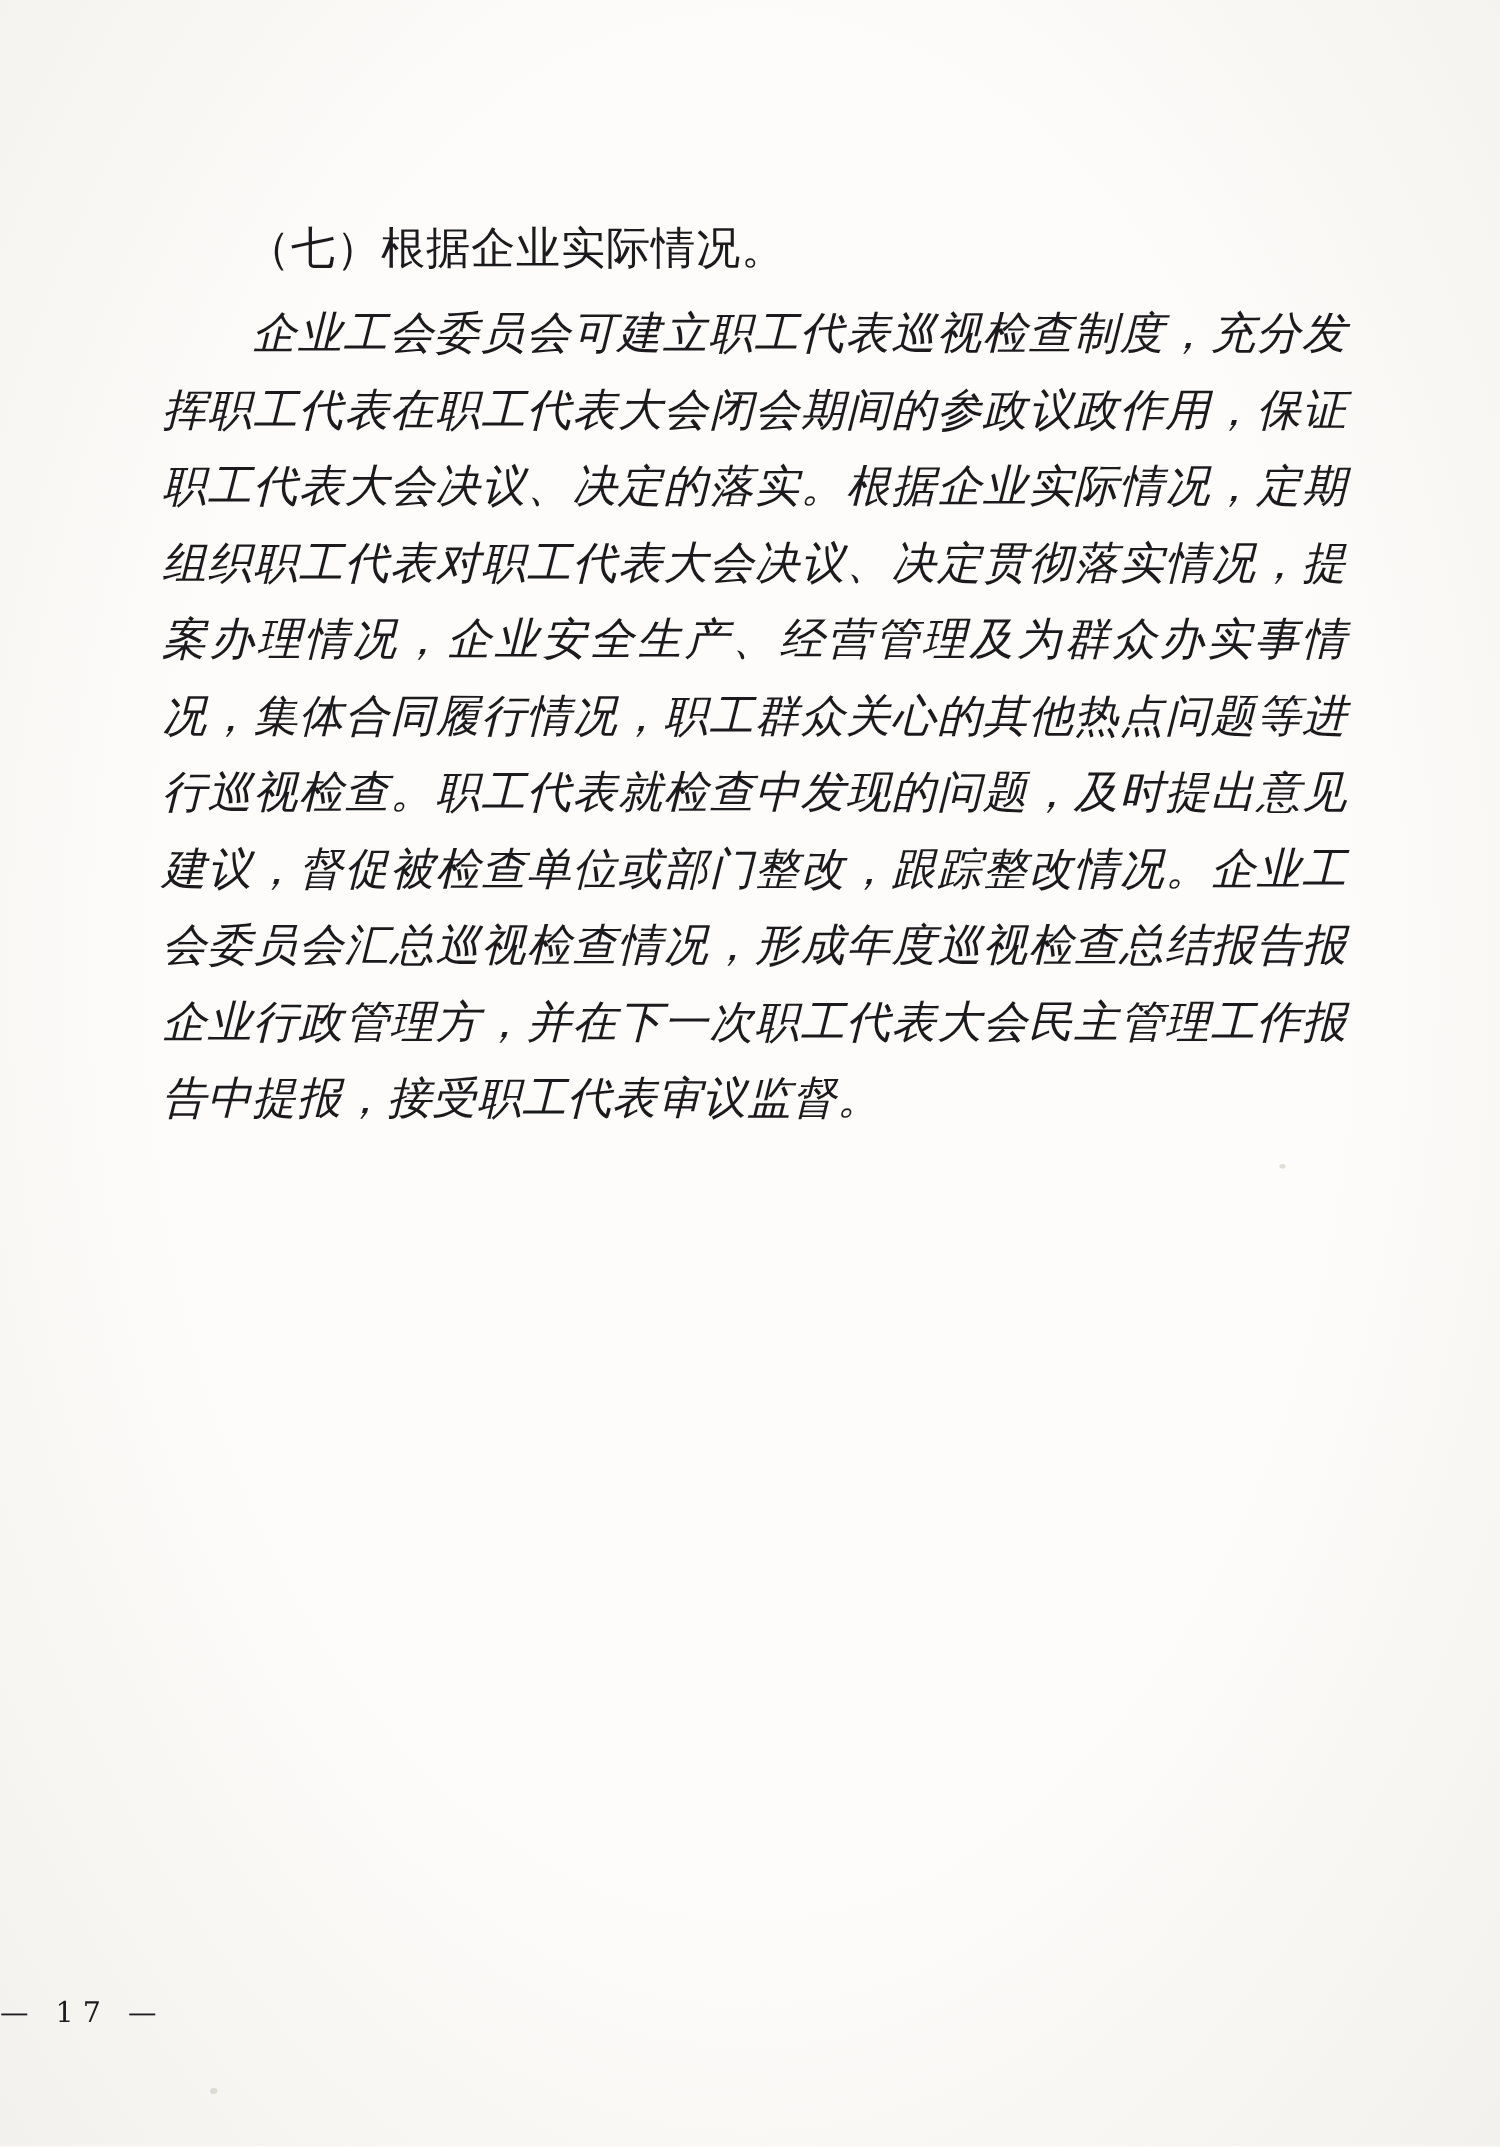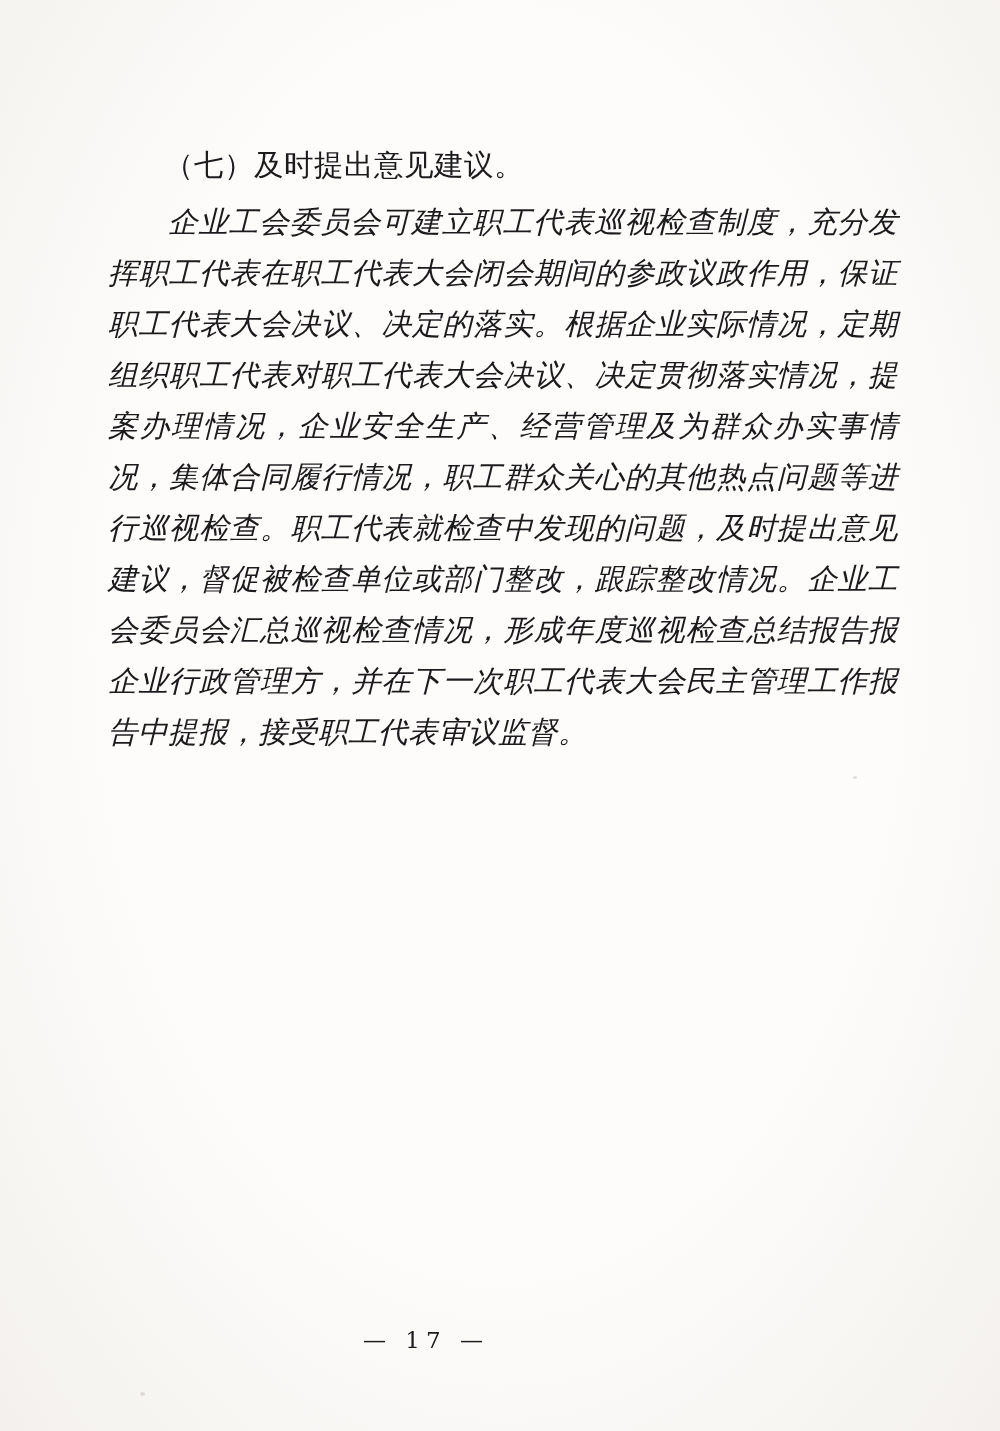--- a/index.html
+++ b/index.html
@@ -51,41 +51,41 @@
   }
   .para.body {
     text-indent: 60px;
     font-style: italic;
   }
   .footer {
     position: absolute;
     left: 0;
     right: 0;
     bottom: 78px;
-    text-align: center;
+    text-align: left;
     padding-right: 148px;
     color: #1b1b1d;
-    font-size: 23px;
+    font-size: 19px;
     letter-spacing: 6px;
     font-family: "DejaVu Serif", "Liberation Serif", serif;
   }
   .speck {
     position: absolute;
     background: #c9c4bb;
     border-radius: 50%;
     opacity: 0.55;
   }
 </style>
 </head>
 <body>
 
 <div class="page">
 
   <div class="content">
-    <p class="para heading">（七）及时提出意见建议。</p>
+    <p class="para heading">（七）根据企业实际情况。</p>
     <p class="para body">企业工会委员会可建立职工代表巡视检查制度，充分发挥职工代表在职工代表大会闭会期间的参政议政作用，保证职工代表大会决议、决定的落实。根据企业实际情况，定期组织职工代表对职工代表大会决议、决定贯彻落实情况，提案办理情况，企业安全生产、经营管理及为群众办实事情况，集体合同履行情况，职工群众关心的其他热点问题等进行巡视检查。职工代表就检查中发现的问题，及时提出意见建议，督促被检查单位或部门整改，跟踪整改情况。企业工会委员会汇总巡视检查情况，形成年度巡视检查总结报告报企业行政管理方，并在下一次职工代表大会民主管理工作报告中提报，接受职工代表审议监督。</p>
   </div>
 
   <div class="footer">— 17 —</div>
 
   <span class="speck" style="left:140px; top:1392px; width:5px; height:4px;"></span>
   <span class="speck" style="left:853px; top:776px; width:4px; height:3px;"></span>
 
 </div>
 

